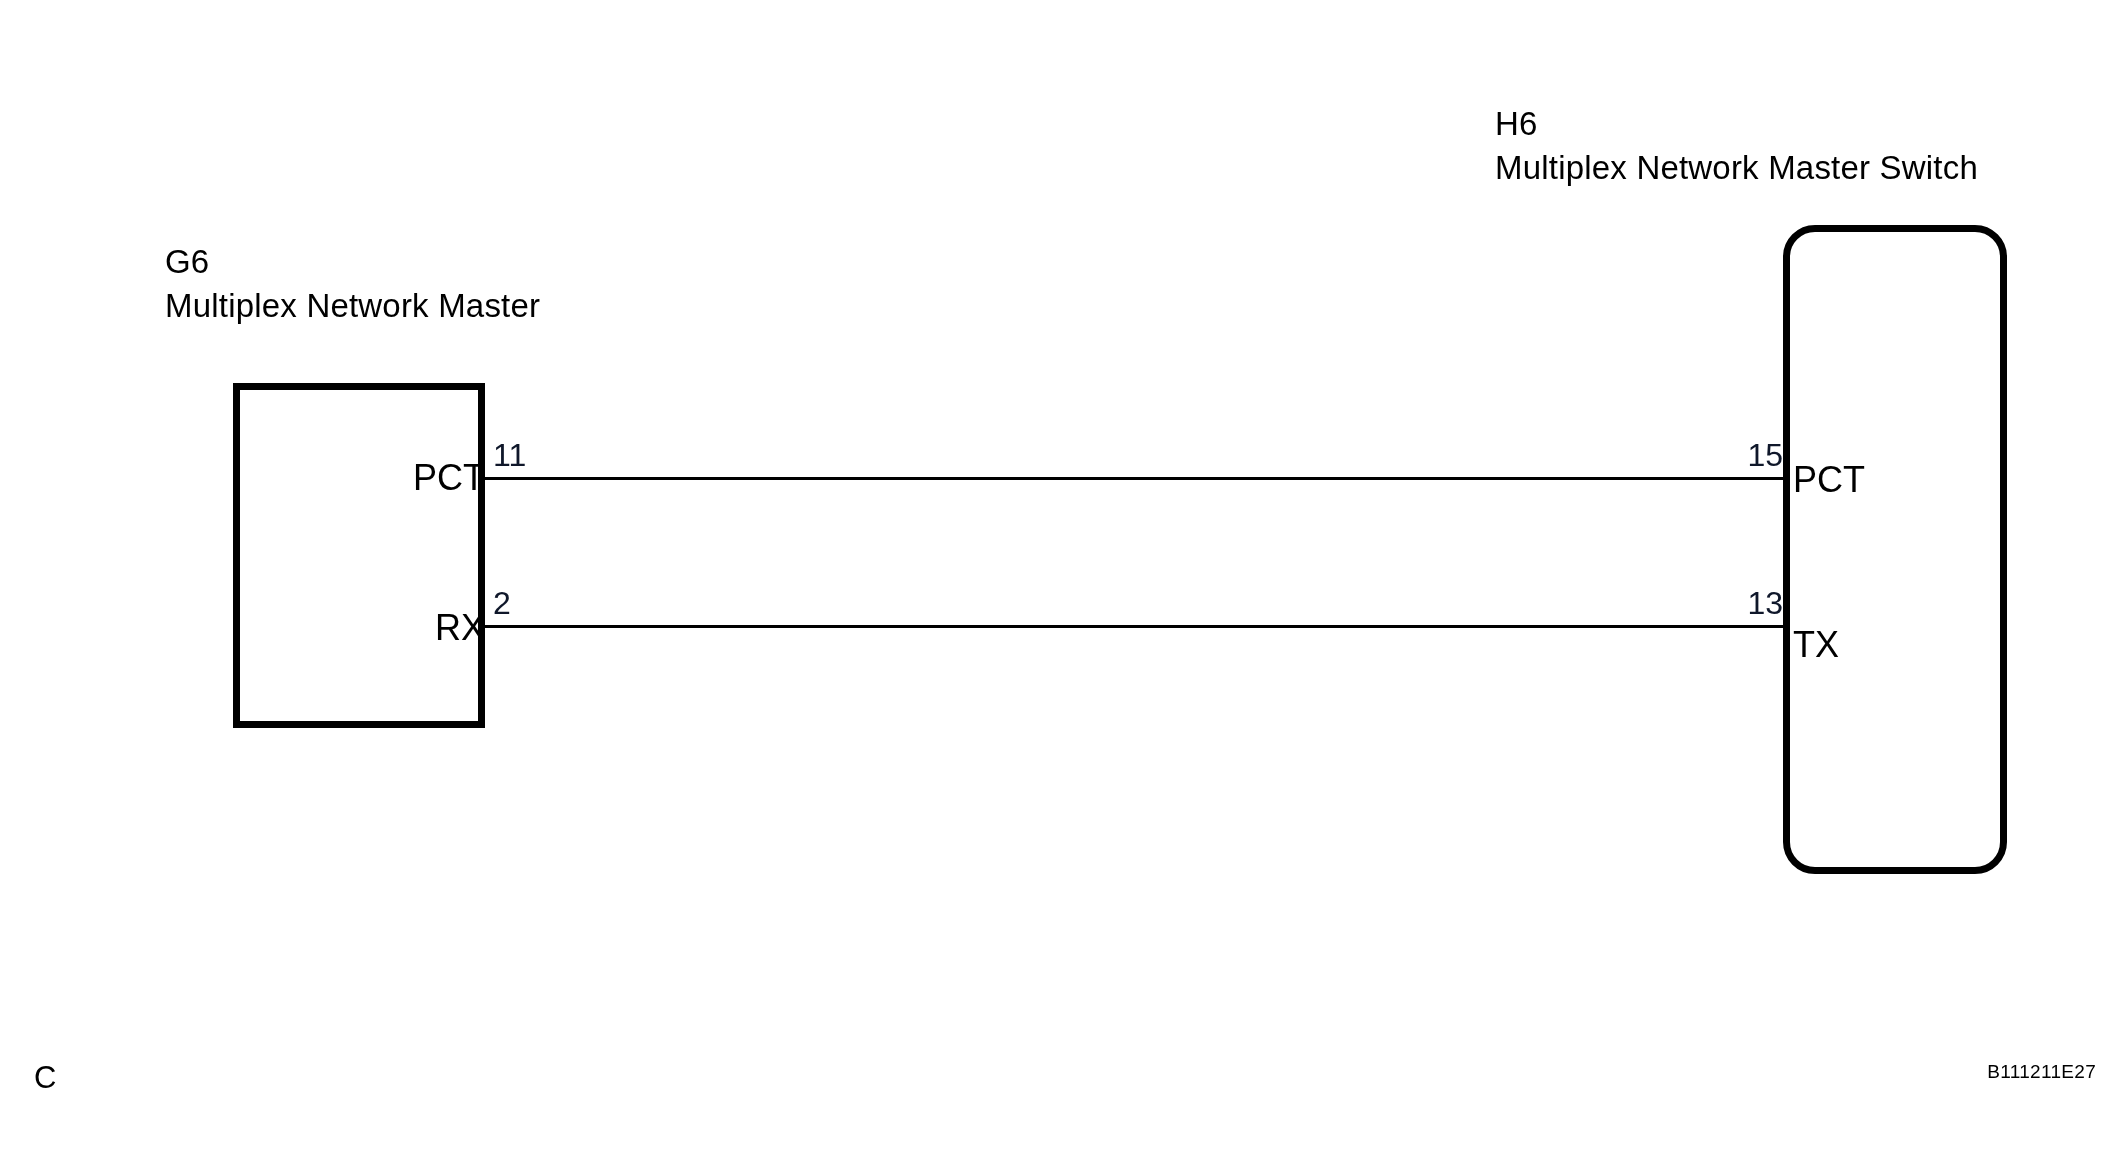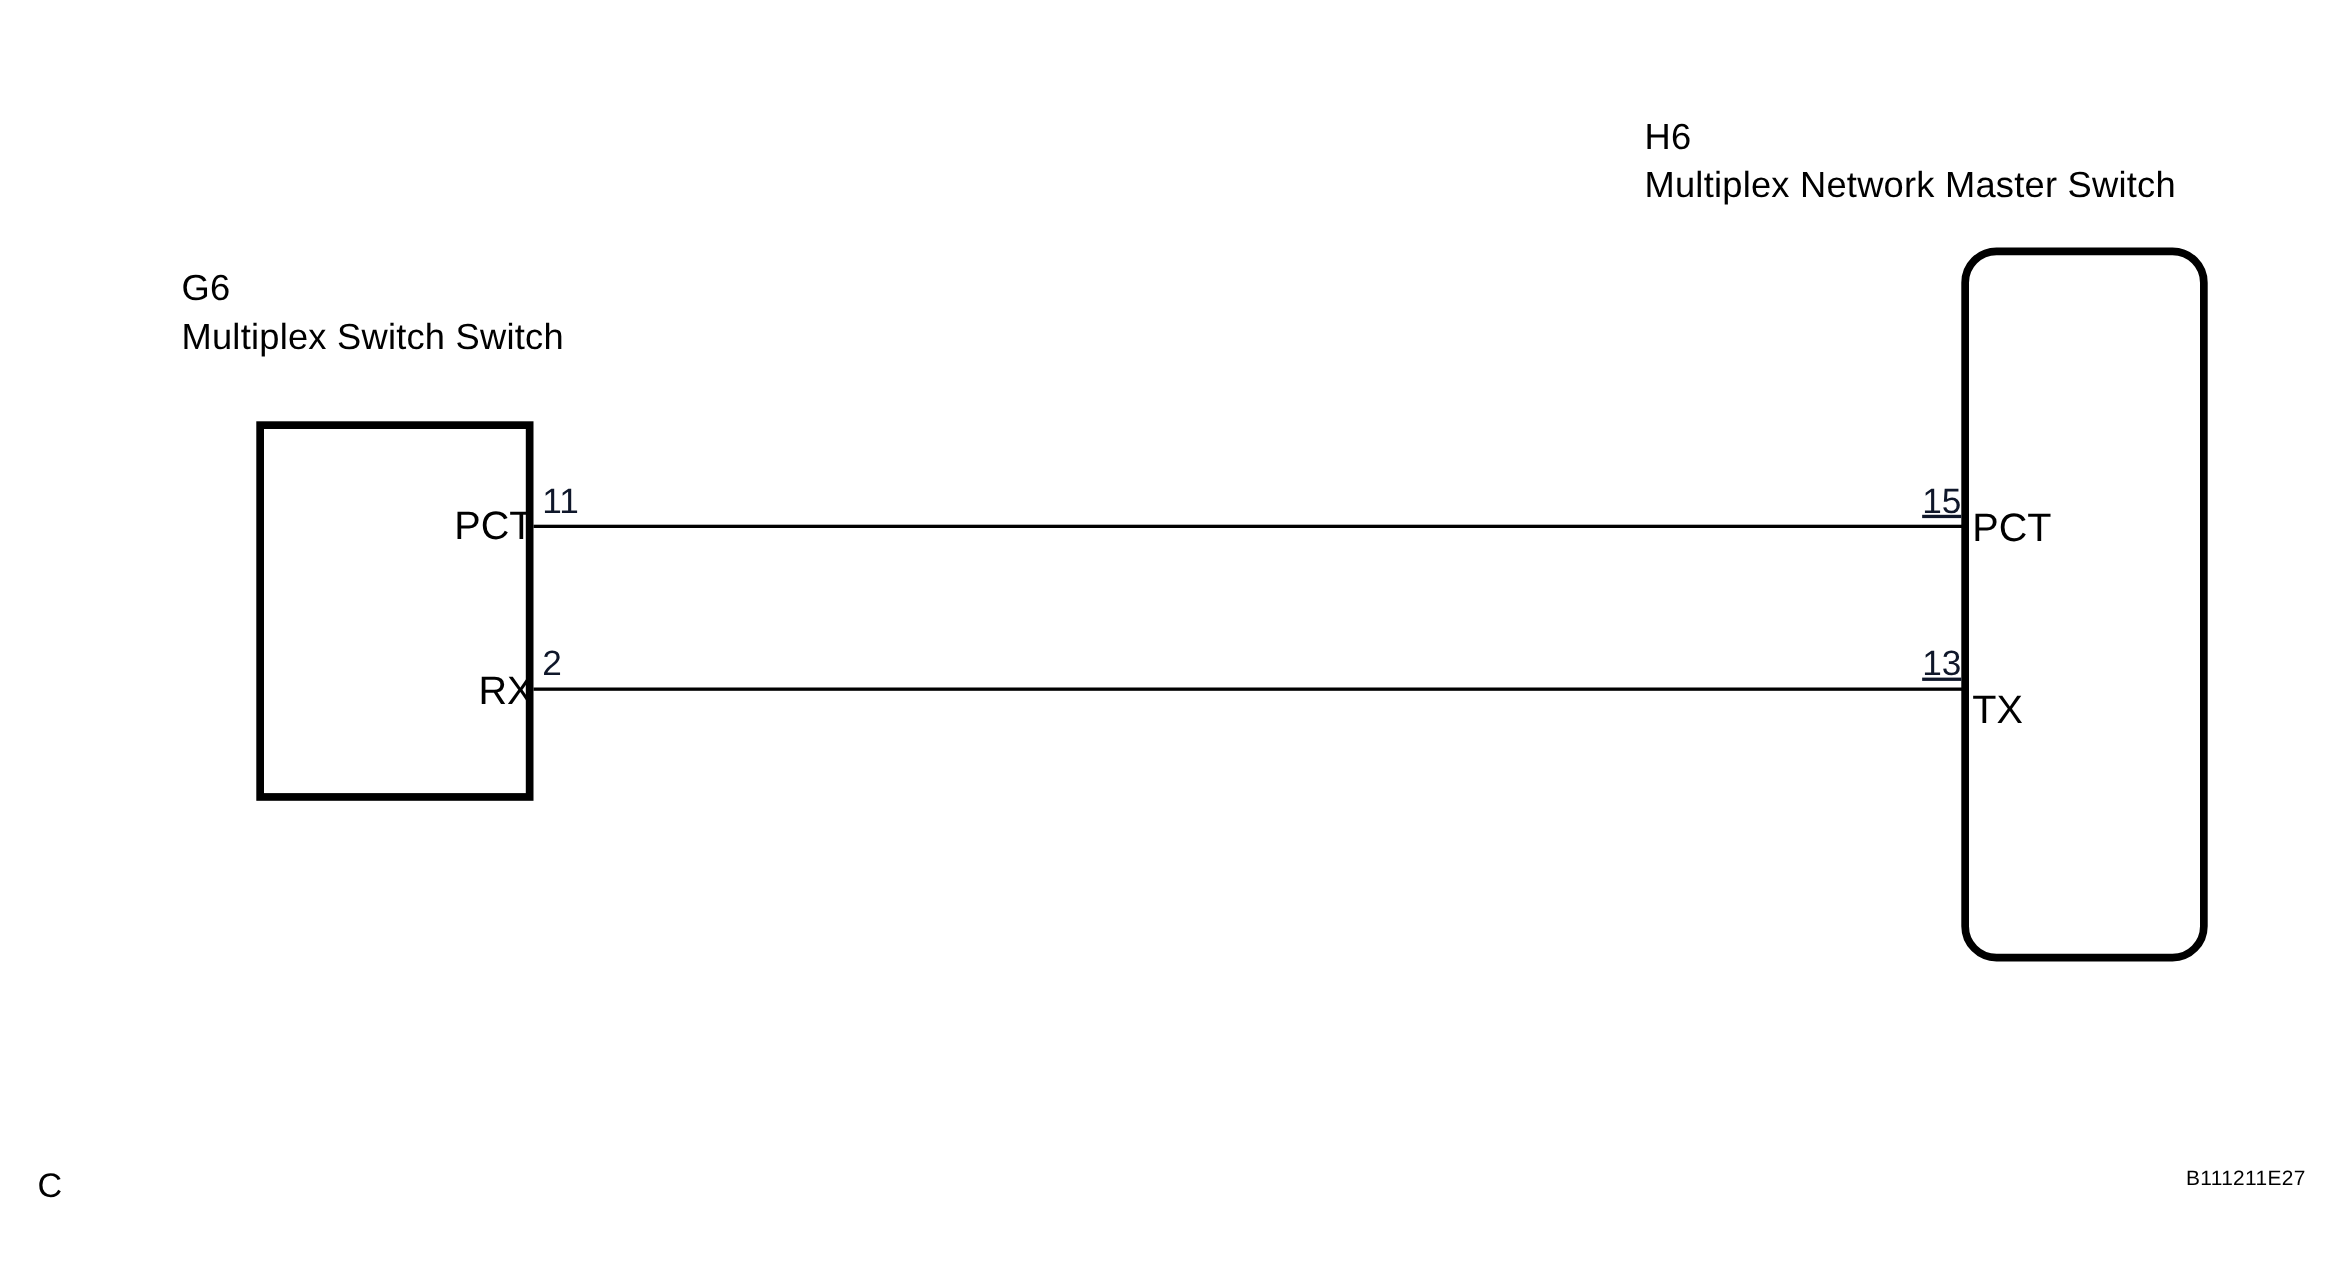--- a/index.html
+++ b/index.html
@@ -95,21 +95,21 @@
   .pin-number {
     position: absolute;
     font-size: 32px;
     line-height: 34px;
     white-space: nowrap;
     color: #0f172a;
   }
   
   .pin-left  { text-align: left;  padding-left: 6px; }
   
-  .pin-right { text-align: right; padding-right: 8px; text-decoration: underline; }
+  .pin-right { text-align: right; padding-right: 8px; }
 
   #pin-11 { left: 487px;  top: 438px; width: 120px; }
   #pin-2  { left: 487px;  top: 586px; width: 120px; }
   #pin-15 { left: 1663px; top: 438px; width: 120px; }
   #pin-13 { left: 1663px; top: 586px; width: 120px; }
 
   
   #sheet-mark {
     position: absolute;
     left: 34px;
@@ -129,21 +129,21 @@
     text-align: right;
   }
 </style>
 </head>
 <body>
 
 <div id="canvas">
 
   <div class="caption" id="caption-g6">
     <span class="code">G6</span>
-    <span class="cname">Multiplex Switch Switch</span>
+    <span class="cname">Multiplex Network Master</span>
   </div>
 
   <div class="caption" id="caption-h6">
     <span class="code">H6</span>
     <span class="cname">Multiplex Network Master Switch</span>
   </div>
 
   <div class="connector-box" id="box-g6"></div>
   <div class="connector-box" id="box-h6"></div>
 

